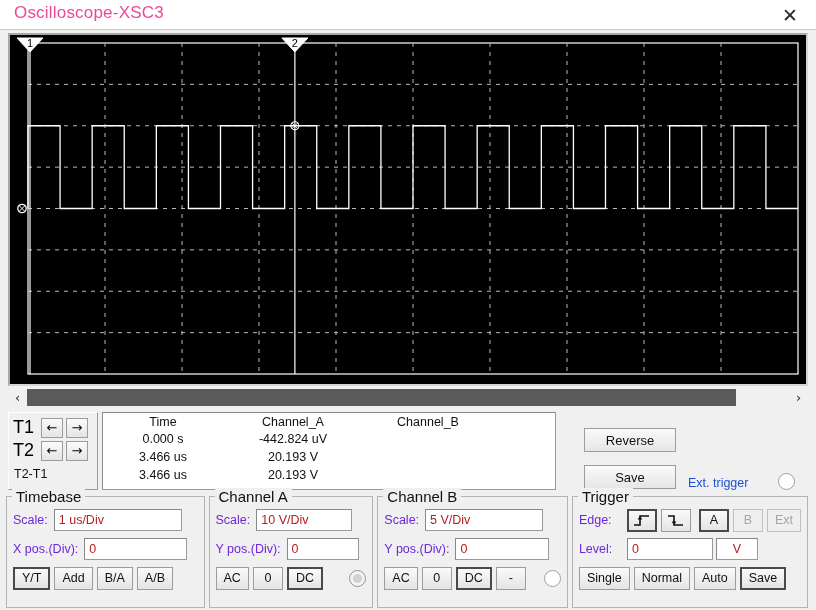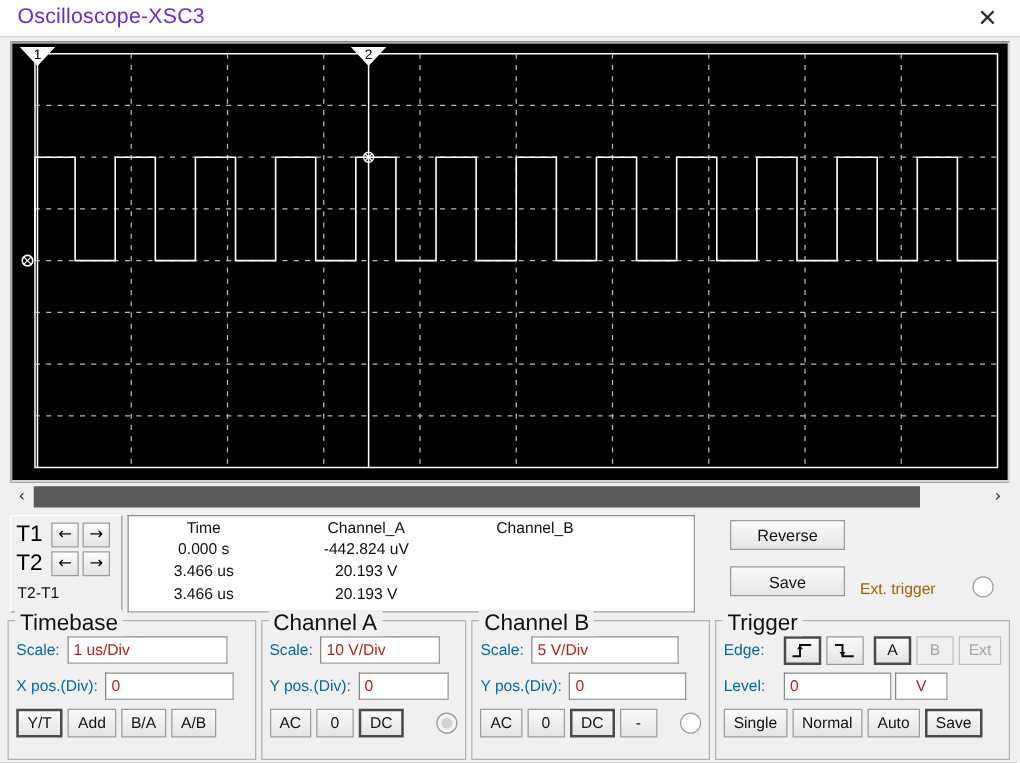--- a/index.html
+++ b/index.html
@@ -17,21 +17,21 @@
   }
 
   
   .titlebar {
     position: absolute; left: 0; top: 0; width: 816px; height: 30px;
     background: #ffffff;
     border-bottom: 1px solid #c8c8c8;
   }
   .title-text {
     position: absolute; left: 14px; top: 3px;
-    font-size: 17px; color: #6d28d9;
+    font-size: 17px; color: #ec4899;
     letter-spacing: .2px;
     white-space: nowrap;
   }
   .close-btn {
     position: absolute; right: 8px; top: 0px;
     width: 36px; height: 30px;
     display: flex; align-items: center; justify-content: center;
     color: #2b2b2b; font-size: 19px; line-height: 1;
     cursor: pointer;
   }
@@ -130,36 +130,36 @@
     text-align: center; padding: 0; height: 18px;
     font-family: Liberation Sans, sans-serif;
   }
   .col-time  { width: 120px; }
   .col-a     { width: 140px; }
   .col-b     { width: 130px; }
   .col-pad   { width: auto; }
 
   
   .right-pane {
-    position: absolute; left: 566px; top: 412px;
+    position: absolute; left: 566px; top: 424px;
     width: 244px; height: 78px;
   }
   .btn-std {
     background: linear-gradient(#fafafa,#e6e6e6);
     border: 1px solid #9c9c9c;
     font-size: 13px; color: #111;
     display: flex; align-items: center; justify-content: center;
     cursor: pointer;
     font-family: "Liberation Sans", sans-serif;
   }
   .reverse-btn { position: absolute; left: 18px; top: 4px; width: 92px; height: 24px; }
   .save-btn    { position: absolute; left: 18px; top: 41px; width: 92px; height: 24px; }
   .ext-trig-lbl {
     position: absolute; left: 122px; top: 52px;
-    font-size: 12.5px; color: #a16207; white-space: nowrap;
+    font-size: 12.5px; color: #1d4ed8; white-space: nowrap;
   }
   .ext-trig-term {
     position: absolute; left: 212px; top: 49px;
     width: 17px; height: 17px; border-radius: 50%;
     background: #ffffff; border: 1px solid #a0a0a0;
   }
 
   
   .groups {
     position: absolute; left: 6px; top: 496px;
@@ -169,33 +169,33 @@
   .group {
     position: relative;
     border: 1px solid #b4b4b4;
     margin-right: 4px;
     padding: 10px 6px 4px 6px;
     background: #f0f0f0;
   }
   .group > .legend {
     position: absolute; left: 5px; top: -9px;
     background: #f0f0f0; padding: 0 4px;
-    font-size: 18px; color: #111;
+    font-size: 15px; color: #111;
     white-space: nowrap;
   }
   .g-timebase { width: 200px; }
   .g-cha      { width: 166px; }
   .g-chb      { width: 192px; }
   .g-trigger  { flex: 1 1 auto; }
 
   .field-row {
     display: flex; align-items: center; height: 26px; margin-bottom: 3px;
   }
   .field-row .flbl {
-    font-size: 12.5px; color: #0369a1; white-space: nowrap;
+    font-size: 12.5px; color: #6d28d9; white-space: nowrap;
   }
   .txtfield {
     background: #ffffff;
     border: 1px solid #9a9a9a;
     border-top-color: #888; border-left-color: #888;
     height: 22px;
     font-size: 12.5px; color: #b91c1c;
     padding: 0 4px;
     display: flex; align-items: center;
     font-family: "Liberation Sans", sans-serif;

